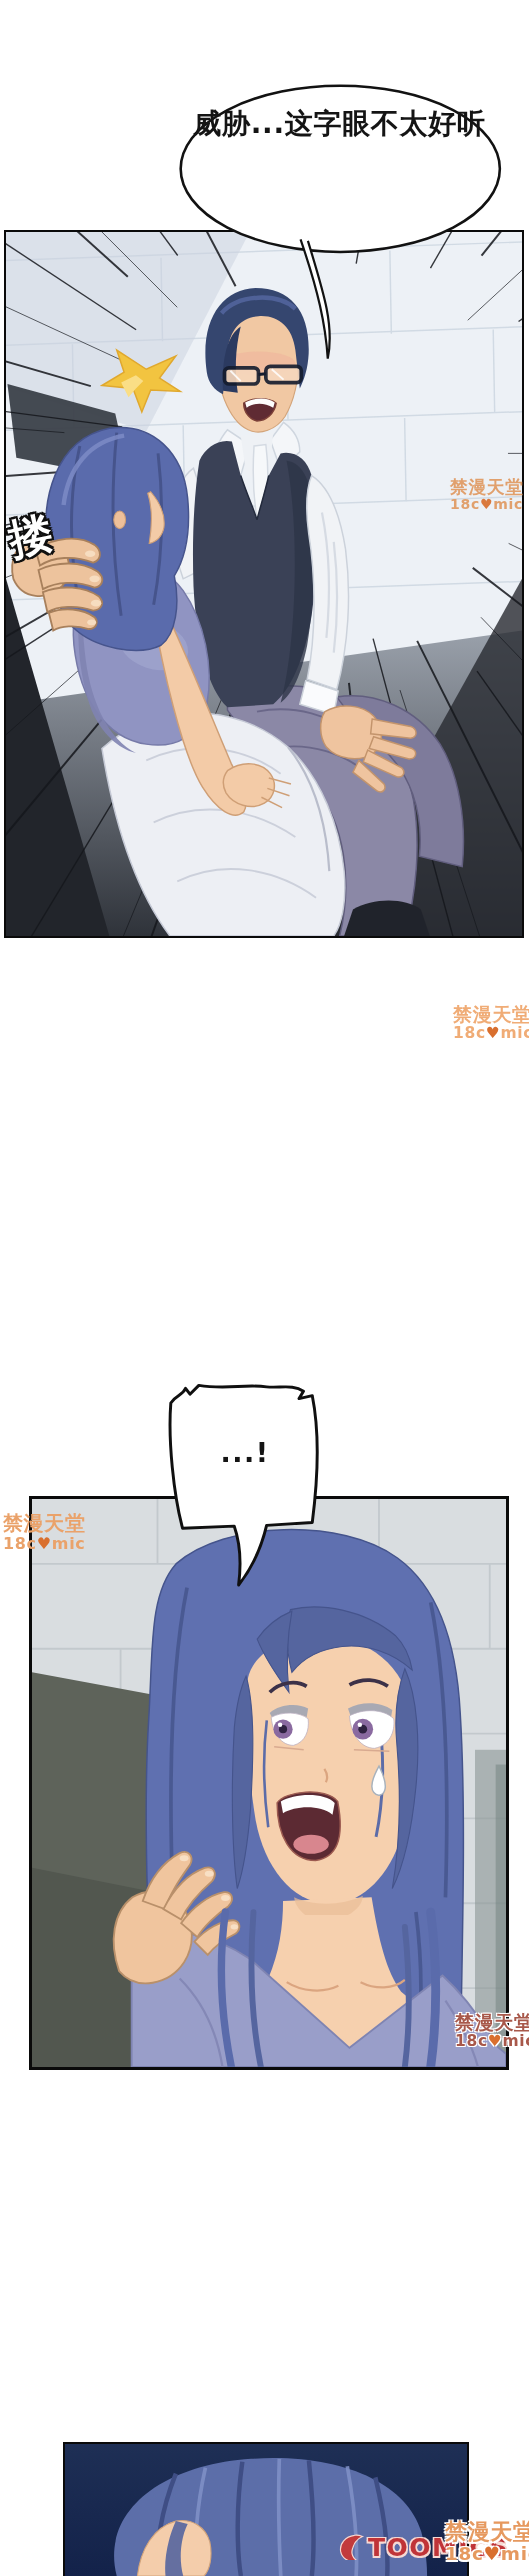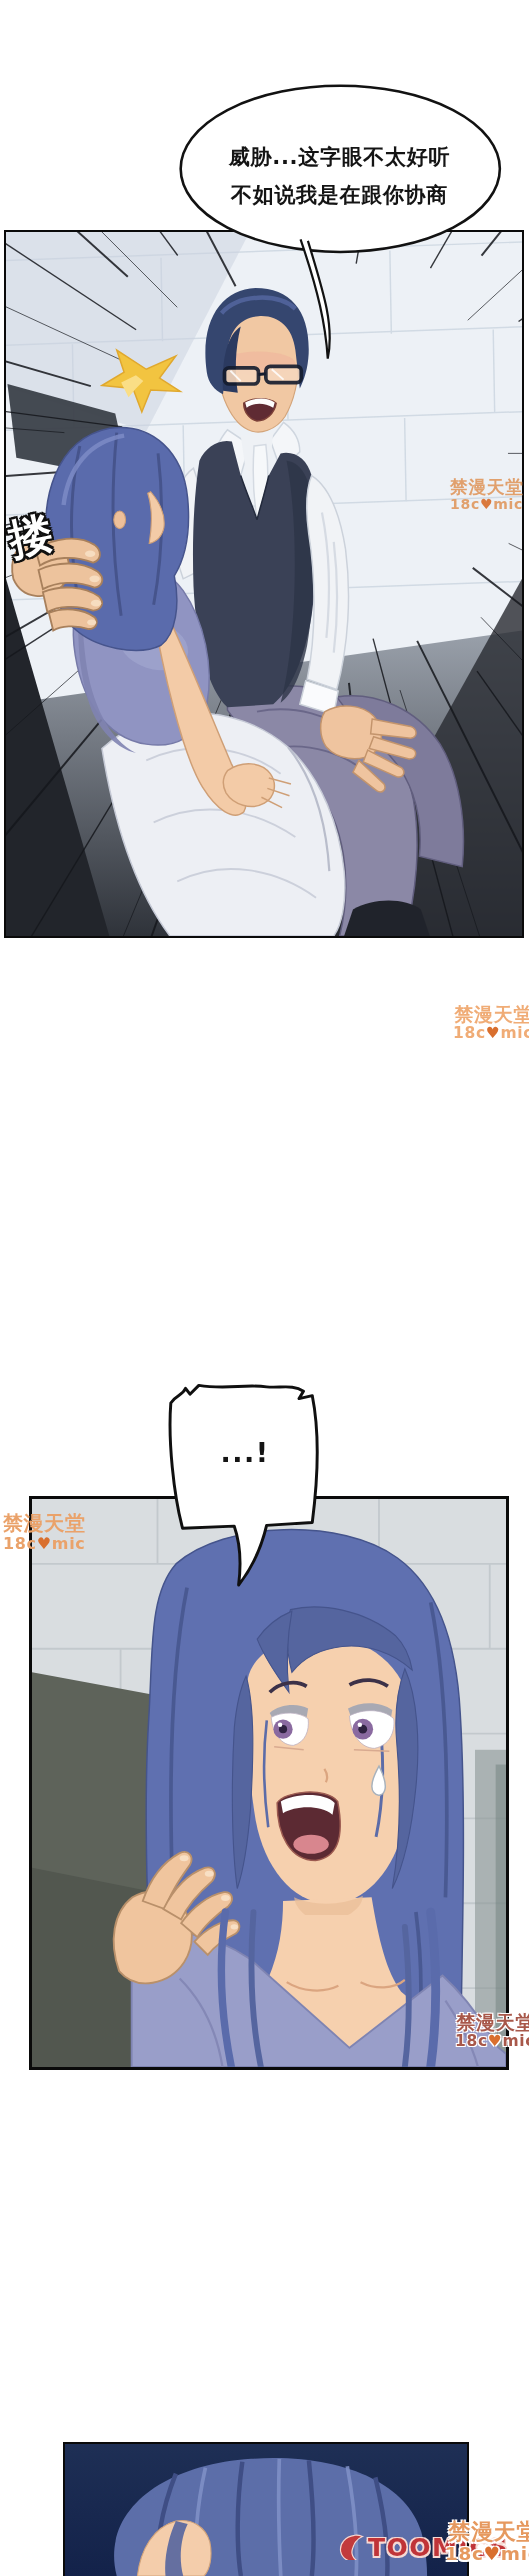--- a/index.html
+++ b/index.html
@@ -7,37 +7,37 @@
         font-family:"DejaVu Sans","Liberation Sans",sans-serif;}
   .abs{position:absolute;}
   .panel{position:absolute;box-sizing:border-box;border:2.9px solid #0a0a0a;background:#fff;}
   .panel svg{display:block;width:100%;height:100%;}
   #panel1{left:3.7px;top:230px;width:520px;height:708px;}
   #panel2{left:29px;top:1496px;width:480px;height:574px;border-width:3.7px;}
   #panel3{left:63px;top:2442px;width:406px;height:134px;border-bottom:none;}
 
   
   #bubble1-svg{left:177px;top:82px;width:328px;height:281px;}
-  #bubble1-text{left:185px;top:138px;width:309px;text-align:center;
-      font-size:21px;font-weight:700;line-height:38px;color:#141414;letter-spacing:0.7px;}
+  #bubble1-text{left:185px;top:105px;width:309px;text-align:center;
+      font-size:28px;font-weight:700;line-height:38px;color:#141414;letter-spacing:0.7px;}
 
   
   #bubble2-svg{left:156px;top:1378px;width:177px;height:210px;}
   #bubble2-text{left:186px;top:1437px;width:118px;text-align:center;
       font-size:27px;font-weight:700;color:#141414;letter-spacing:1.5px;}
 
   
   #sfx-grab{left:8.8px;top:508px;font-size:43px;font-weight:900;color:#ffffff;
       transform:rotate(-12deg);
       text-shadow:-2.2px -2.2px 0 #101010,2.2px -2.2px 0 #101010,-2.2px 2.2px 0 #101010,2.2px 2.2px 0 #101010,
                   -2.2px 0 0 #101010,2.2px 0 0 #101010,0 -2.2px 0 #101010,0 2.2px 0 #101010;}
 
   
   .wm{position:absolute;font-weight:700;line-height:1.08;white-space:nowrap;}
-  .wm .cn{letter-spacing:0.7px;text-align:right;}
+  .wm .cn{letter-spacing:0.7px;}
   .wm .en{letter-spacing:0.7px;}
   .wm .heart{color:#d96f2e;}
   #wm-panel1{left:450px;top:478px;color:#e09a62;opacity:.92;}
   #wm-panel1 .cn{font-size:17.7px;} #wm-panel1 .en{font-size:14px;}
   #wm-gap1{left:453px;top:1004px;color:#f0ac76;}
   #wm-gap1 .cn{font-size:19px;} #wm-gap1 .en{font-size:15.5px;}
   #wm-panel2-tl{left:2.9px;top:1513px;color:#eaa26a;}
   #wm-panel2-tl .cn{font-size:20px;} #wm-panel2-tl .en{font-size:16px;}
   #wm-panel2-br{left:455px;top:2012px;color:#a8584a;
       text-shadow:-1.1px -1.1px 0 #fff,1.1px -1.1px 0 #fff,-1.1px 1.1px 0 #fff,1.1px 1.1px 0 #fff;}
@@ -213,21 +213,20 @@
       </g>
     </svg>
   </div>
 
   <svg class="abs" id="bubble1-svg" viewBox="0 0 446 382">
     <ellipse cx="222" cy="118" rx="217" ry="113" fill="#ffffff" stroke="#121212" stroke-width="3.5"></ellipse>
     <path d="M178,216 C200,288 214,332 205,376 C202,330 192,284 168,214" fill="#ffffff" stroke="#121212" stroke-width="3"></path>
   </svg>
   <div class="abs" id="bubble1-text">
     <div>威胁...这字眼不太好听</div>
-    <div>不如说我是在跟你协商</div>
   </div>
 
   <div class="abs" id="sfx-grab">搂</div>
 
   <div class="wm" id="wm-panel1">
     <div class="cn">禁漫天堂</div>
     <div class="en"><span>18c</span><span class="heart">♥</span><span>mic</span></div>
   </div>
 
   <div class="wm" id="wm-gap1">

